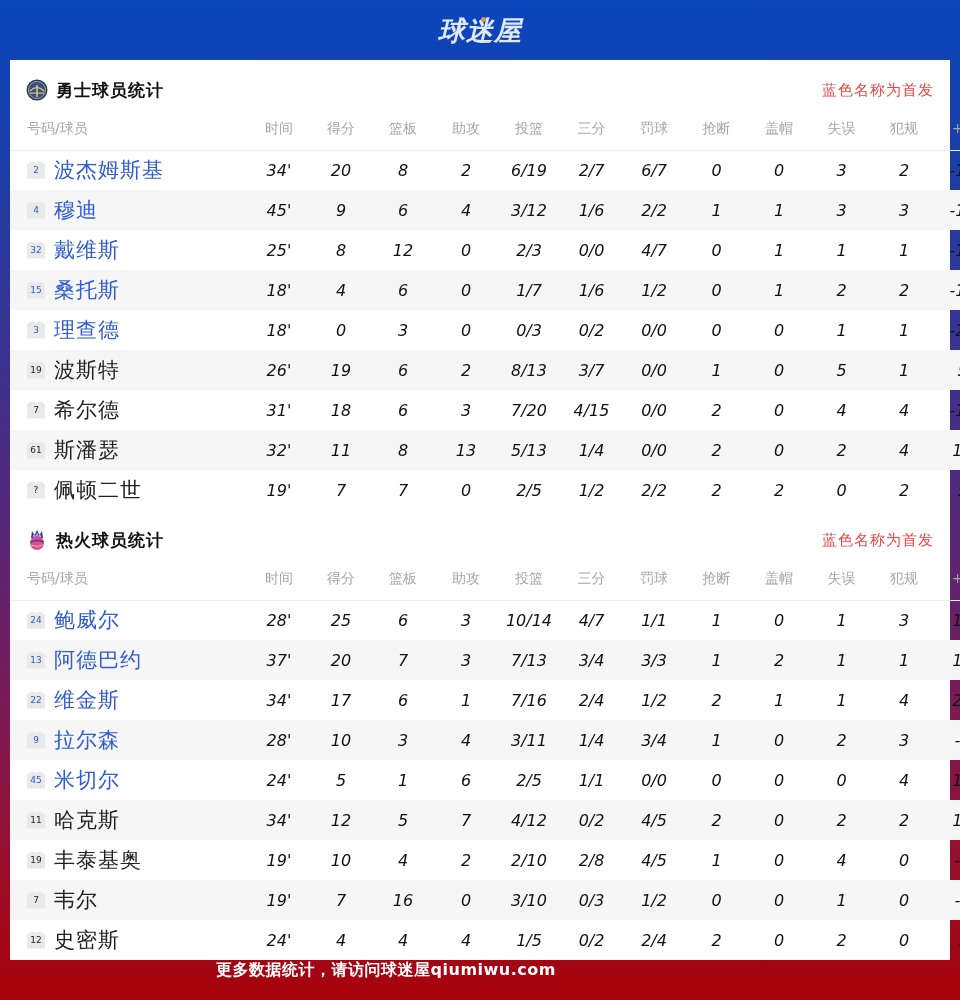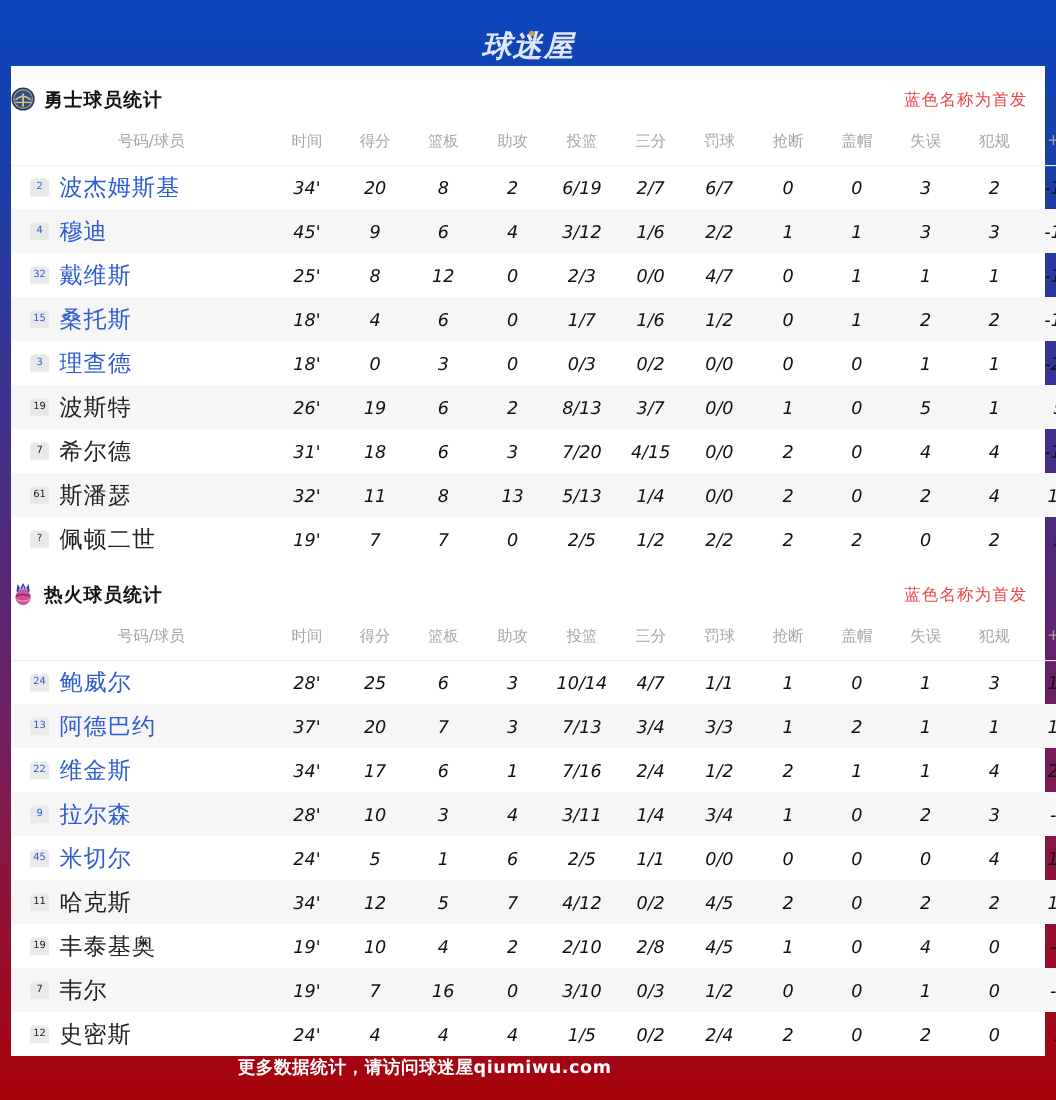--- a/index.html
+++ b/index.html
@@ -3,53 +3,53 @@
 <meta charset="utf-8">
 <style>
   * { box-sizing: border-box; margin: 0; padding: 0; }
   html, body { width: 960px; height: 1000px; overflow: hidden; }
   body {
     font-family: "DejaVu Sans", "Liberation Sans", sans-serif;
     background: linear-gradient(180deg, #0a46bd 0%, #1a3fa8 15%, #3a3391 35%, #5b2574 55%, #7d1a52 72%, #9a0d27 88%, #a8020a 100%);
     position: relative;
   }
   .brand {
-    position: absolute; top: 0; left: 0; width: 960px; height: 60px;
-    display: flex; align-items: flex-end; justify-content: center;
+    position: absolute; top: 13px; left: 0; width: 960px; height: 60px;
+    display: flex; align-items: flex-start; justify-content: center;
   }
   .brand-logo {
     font-size: 27px; font-weight: bold; font-style: italic;
     color: #dfe8ff; letter-spacing: 1px;
     text-shadow: 0 1px 0 rgba(0,0,0,0.08);
     position: relative;
   }
   .brand-dot {
     position: absolute; width: 5px; height: 5px; border-radius: 50%;
     background: #d39a52; top: 4px; left: 43px;
   }
   .card {
     position: absolute; left: 10px; top: 60px; width: 940px; height: 900px;
     background: #ffffff;
   }
   .section-head {
     height: 60px; display: flex; align-items: center; justify-content: space-between;
-    padding: 0 16px 0 0;
+    padding: 0 16px 0 16px;
   }
   .team-title { display: flex; align-items: center; }
   .team-logo { width: 22px; height: 22px; margin-right: 8px; }
   .team-name { font-size: 17px; font-weight: bold; color: #111; letter-spacing: 1px; }
   .legend { font-size: 15px; color: #ef4444; letter-spacing: 1px; }
   table { width: 940px; border-collapse: collapse; table-layout: fixed; }
   thead th {
     height: 30px; font-weight: normal; font-size: 14px; color: #a6a6a6;
     text-align: center; vertical-align: top; padding-top: 0;
     border-bottom: 1px solid #efefef;
     height: 30px;
   }
-  thead th.player-col { text-align: center; padding-left: 17px; }
+  thead th.player-col { text-align: left; padding-left: 17px; }
   tbody td {
     height: 40px; text-align: center; font-size: 16px; color: #111;
     font-style: italic; font-family: "DejaVu Sans", sans-serif;
   }
   tbody tr:nth-child(even) td { background: #f6f6f6; }
   td.player-cell { text-align: left; padding-left: 17px; font-style: normal; }
   .jersey {
     display: inline-block; width: 18px; height: 17px; background: #e9e9e9;
     font-size: 9px; line-height: 17px; text-align: center; color: #222;
     vertical-align: middle; margin-right: 9px; font-style: normal;

